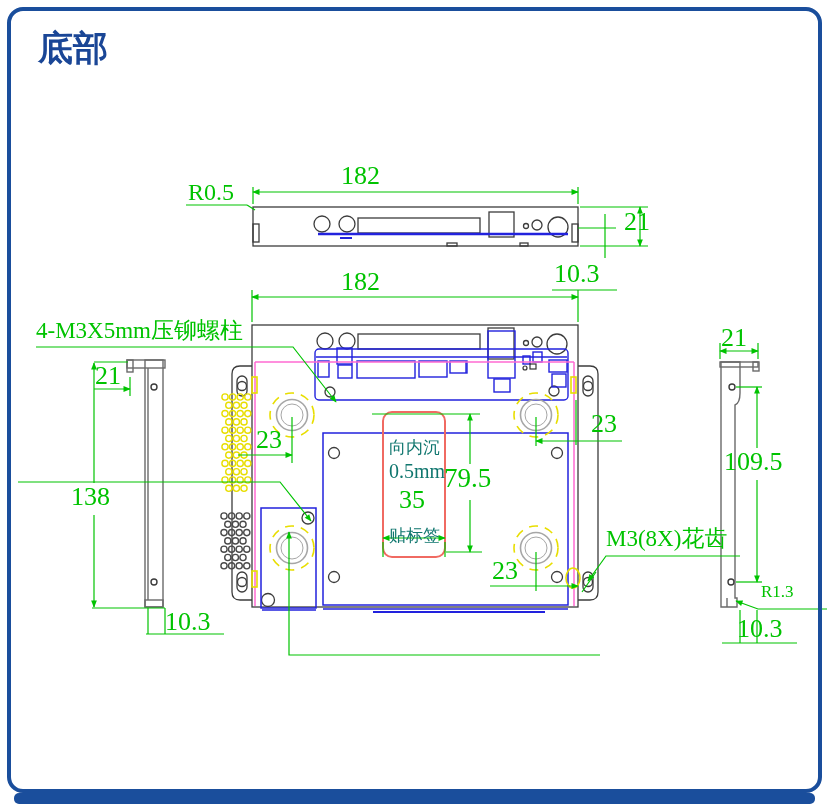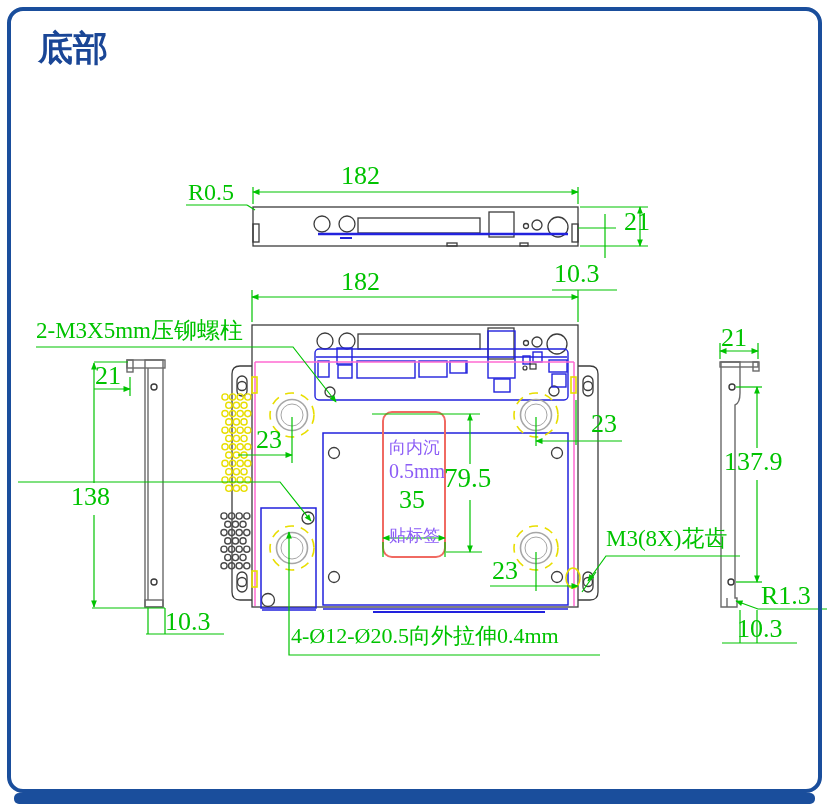--- a/index.html
+++ b/index.html
@@ -6,21 +6,21 @@
   #stage{position:relative;width:829px;height:809px;background:#ffffff;overflow:hidden;
          font-family:"Liberation Serif", serif;}
   .frame{position:absolute;left:7px;top:7px;right:7px;bottom:16px;
          border:4px solid #1a4e9c;border-radius:16px;pointer-events:none;}
   .bottombar{position:absolute;left:14px;right:14px;bottom:5px;height:11px;
          background:#1a4e9c;border-radius:5px;}
   svg{position:absolute;left:0;top:0;}
   .txt{position:absolute;line-height:1;white-space:pre;color:#00c300;}
   .dim{font-size:26px;}
   .cjk{font-size:23px;}
-  .note{color:#8b5cf6;font-size:17px;}
+  .note{color:#0f766e;font-size:17px;}
   .title{font-family:"Liberation Sans", sans-serif;font-weight:bold;
          font-size:35px;color:#1a4696;}
 </style>
 </head>
 <body>
 
 <div id="stage">
 
   <svg width="829" height="809" viewBox="0 0 829 809">
     <defs>
@@ -309,37 +309,36 @@
   </svg>
 
   <span class="txt title" style="left:38px;top:30px;">底部</span>
 
   <span class="txt" style="left:188px;top:180px;font-size:24px;">R0.5</span>
   <span class="txt dim" style="left:341px;top:163px;">182</span>
   <span class="txt dim" style="left:624px;top:209px;">21</span>
   <span class="txt dim" style="left:554px;top:261px;">10.3</span>
 
   <span class="txt dim" style="left:341px;top:269px;">182</span>
-  <span class="txt cjk" style="left:36px;top:319px;">2-M3X5mm压铆螺柱</span>
+  <span class="txt cjk" style="left:36px;top:319px;">4-M3X5mm压铆螺柱</span>
   <span class="txt dim" style="left:95px;top:363px;">21</span>
   <span class="txt dim" style="left:71px;top:484px;">138</span>
   <span class="txt dim" style="left:165px;top:609px;">10.3</span>
 
   <span class="txt dim" style="left:256px;top:427px;">23</span>
   <span class="txt dim" style="left:591px;top:411px;">23</span>
   <span class="txt dim" style="left:492px;top:558px;">23</span>
   <span class="txt" style="left:444px;top:465px;font-size:27px;">79.5</span>
   <span class="txt dim" style="left:399px;top:487px;">35</span>
 
   <span class="txt note" style="left:389px;top:439px;">向内沉</span>
   <span class="txt note" style="left:389px;top:461px;font-size:20px;">0.5mm</span>
   <span class="txt note" style="left:389px;top:481px;margin-top:46px;">贴标签</span>
 
   <span class="txt cjk" style="left:606px;top:527px;text-align:right;">M3(8X)花齿</span>
   <span class="txt dim" style="left:721px;top:325px;">21</span>
-  <span class="txt dim" style="left:724px;top:449px;">137.9</span>
-  <span class="txt" style="left:761px;top:583px;font-size:26px;">R1.3</span>
+  <span class="txt dim" style="left:724px;top:449px;">109.5</span>
+  <span class="txt" style="left:761px;top:583px;font-size:17px;">R1.3</span>
   <span class="txt dim" style="left:737px;top:616px;">10.3</span>
-  <span class="txt" style="left:291px;top:625px;font-size:22px;">4-Ø12-Ø20.5向外拉伸0.4mm</span>
 
   <div class="frame"></div>
   <div class="bottombar"></div>
 </div>
 
 </body></html>

